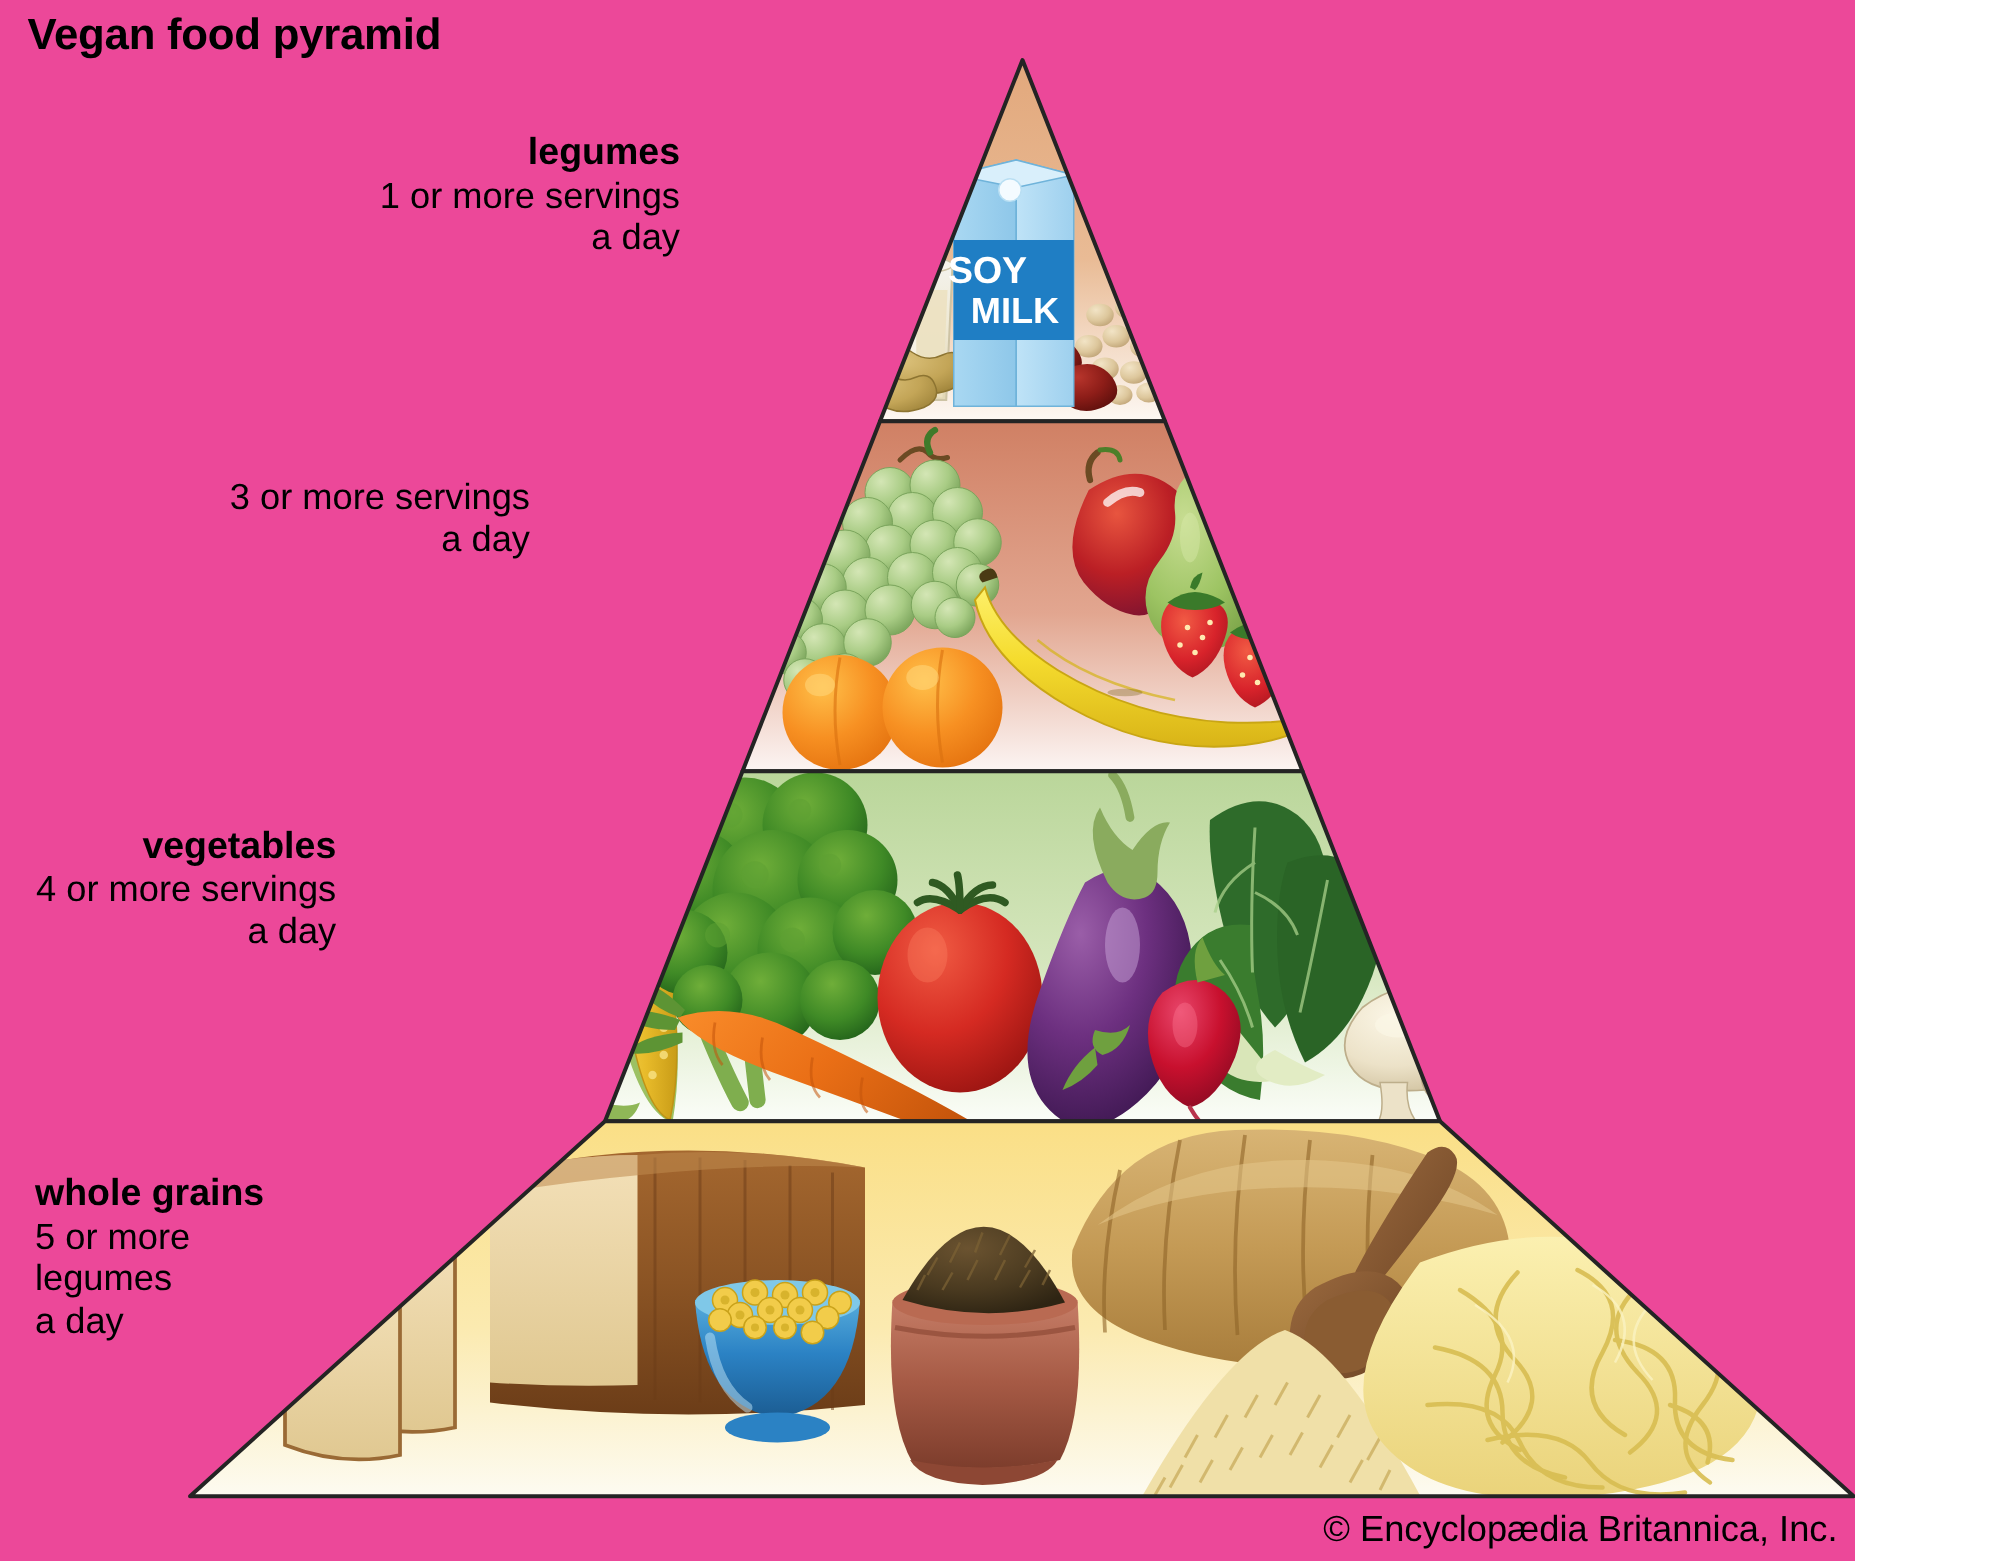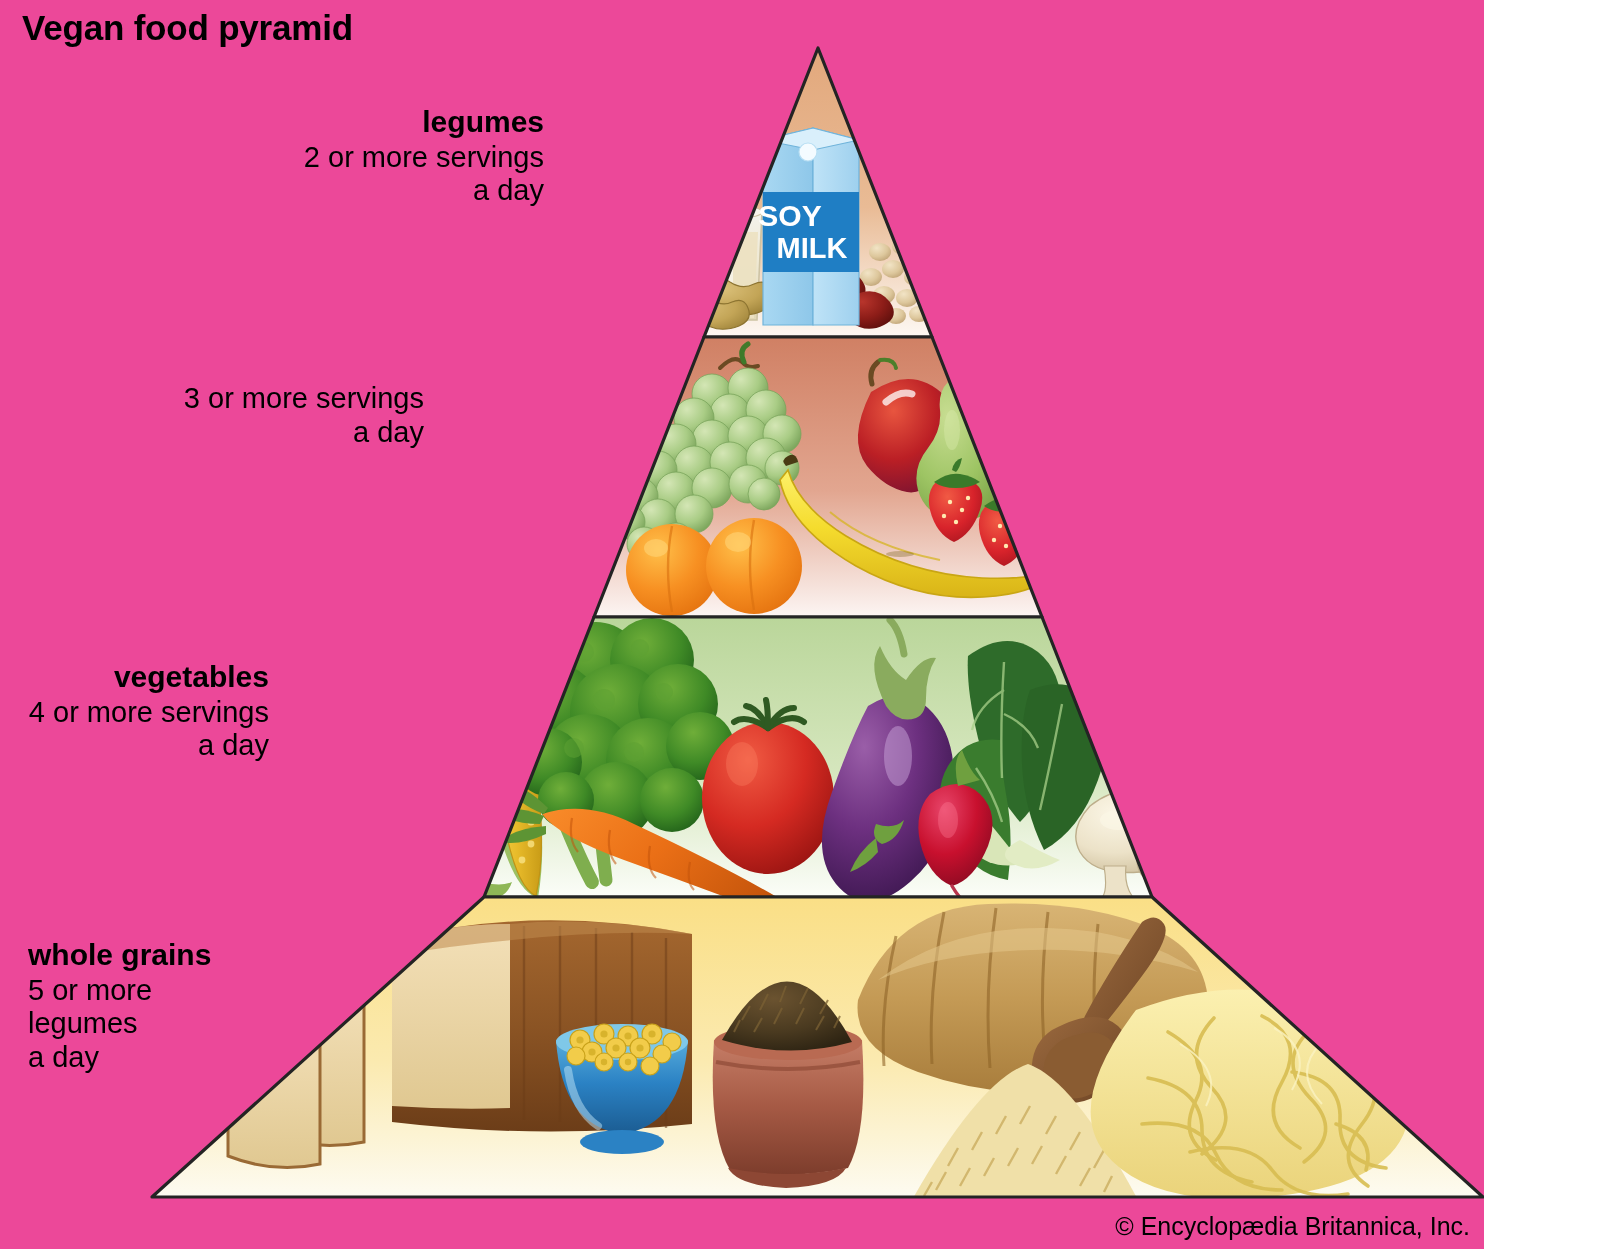--- a/index.html
+++ b/index.html
@@ -28,21 +28,21 @@
     font-weight: bold;
     letter-spacing: -0.2px;
     white-space: nowrap;
   }
 
   
   #credit {
     position: absolute;
     right: 14px;
     bottom: 8px;
-    font-size: 25px;
+    font-size: 29px;
     white-space: nowrap;
   }
 
   
   #pyramid {
     position: absolute;
     left: 0;
     top: 0;
     width: 1600px;
     height: 1249px;
@@ -653,21 +653,21 @@
             <path d="M1322 1042 q-30 30 0 62"></path>
           </g>
         </g>
       </g>
       <polygon points="1152,897 1483,1197 152,1197 484,897" fill="none" stroke="#242424" stroke-width="3.2" stroke-linejoin="round"></polygon>
     </g>
   </svg>
 
   <div class="tier-label" id="label-legumes">
     <span class="cat">legumes</span>
-    <span class="srv">2 or more servings</span>
+    <span class="srv">1 or more servings</span>
     <span class="srv">a day</span>
   </div>
 
   <div class="tier-label" id="label-fruit">
     <span class="srv">3 or more servings</span>
     <span class="srv">a day</span>
   </div>
 
   <div class="tier-label" id="label-vegetables">
     <span class="cat">vegetables</span>

